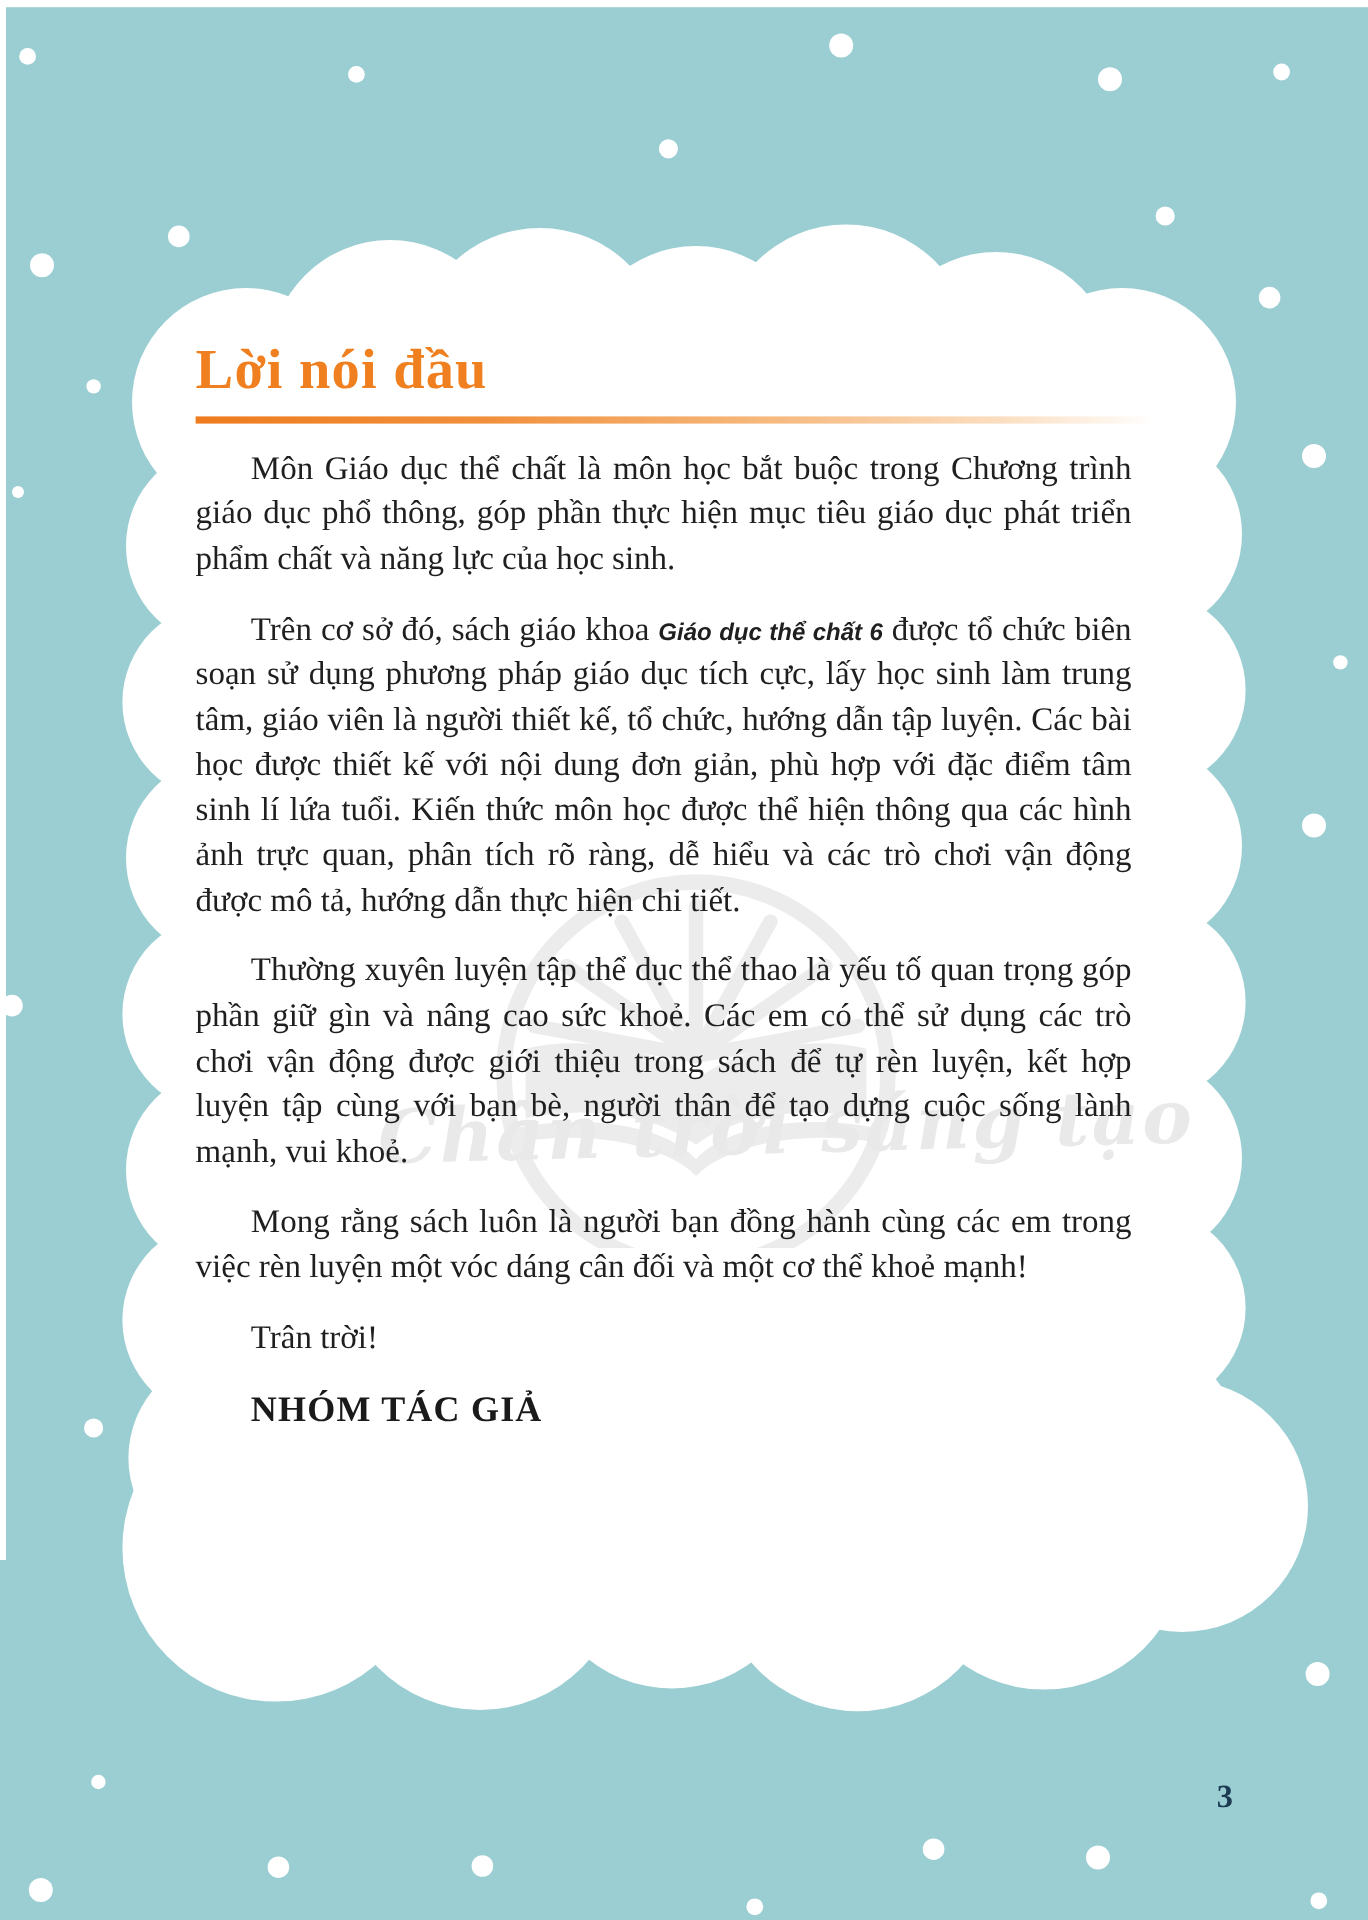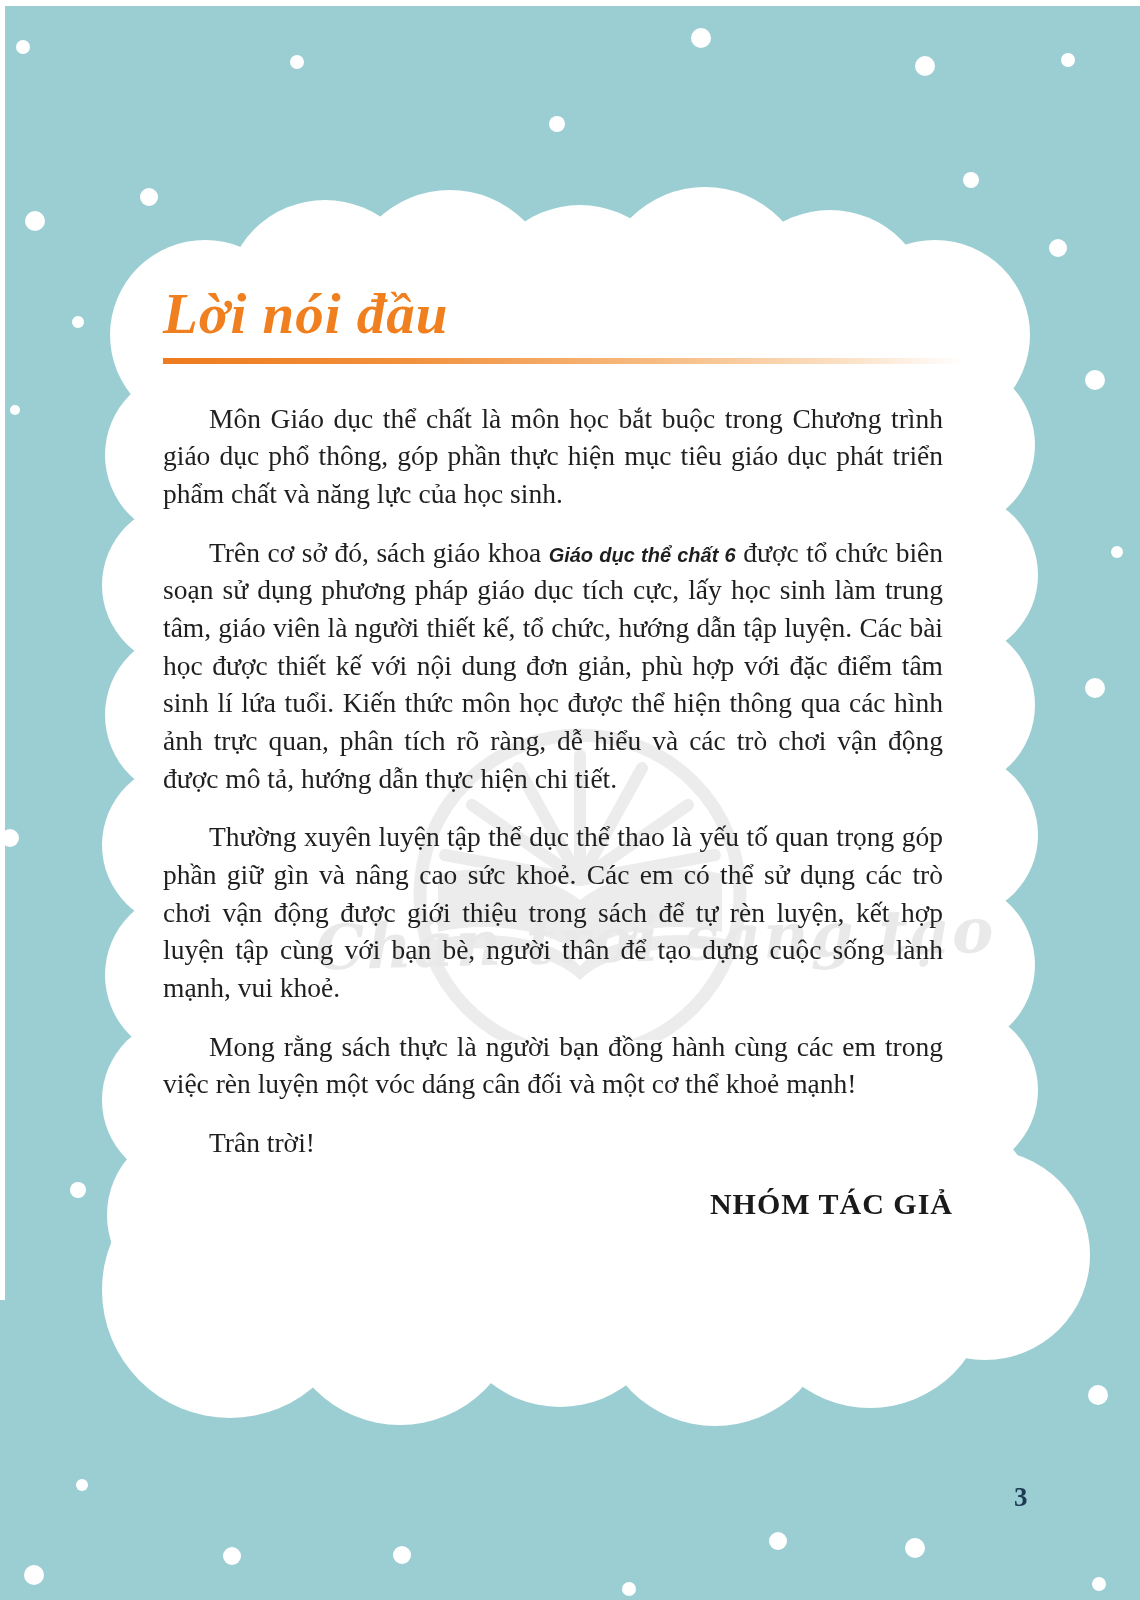--- a/index.html
+++ b/index.html
@@ -46,33 +46,33 @@
     z-index: 1; pointer-events: none;
     white-space: nowrap;
   }
   .content {
     position: absolute; left: 163px; top: 283px;
     width: 795px; z-index: 2;
   }
   .heading {
     margin: 0;
     font-family: "Liberation Serif", serif;
-    font-style: italic; font-weight: bold;
-    font-size: 57px; line-height: 1.1;
+    font-weight: bold;
+    font-size: 47px; line-height: 1.1;
     color: #f0801f;
     letter-spacing: 1px;
   }
   .heading-rule {
     margin-top: 12px;
     width: 800px; height: 6px;
     background: linear-gradient(to right, #ee7b1e 0%, #f29a4d 35%, #f8c астрон 0%, #f8c astral 0%);
     background: linear-gradient(to right, #ee7b1e 0%, #f1903c 30%, #f6b97e 60%, #fbe0c4 85%, rgba(255,255,255,0) 100%);
   }
   .body-text {
-    margin-top: 36px;
+    margin-top: 18px;
     width: 780px;
     font-size: 27.5px;
     line-height: 1.37;
     color: #1f1f1f;
     text-align: justify;
   }
   .body-text p {
     margin: 0 0 21px 0;
     text-indent: 46px;
   }
@@ -83,21 +83,21 @@
   }
   .closing {
     margin: 0 0 24px 0;
     text-indent: 46px;
     font-size: 27.5px;
     color: #1f1f1f;
   }
   .signature {
     margin: 14px 0 0 0;
     width: 790px;
-    text-align: right;
+    text-align: left;
     font-weight: bold;
     font-size: 30px;
     letter-spacing: 1px;
     color: #1a1a1a;
   }
   .page-number {
     position: absolute; left: 1014px; top: 1482px;
     font-weight: bold; font-size: 27px;
     color: #1c3b52; z-index: 2;
   }
@@ -192,21 +192,21 @@
   <div class="watermark-text">Chân trời sáng tạo</div>
 
   <div class="content">
     <h1 class="heading">Lời nói đầu</h1>
     <div class="heading-rule"></div>
 
     <div class="body-text">
       <p>Môn Giáo dục thể chất là môn học bắt buộc trong Chương trình giáo dục phổ thông, góp phần thực hiện mục tiêu giáo dục phát triển phẩm chất và năng lực của học sinh.</p>
       <p><span>Trên cơ sở đó, sách giáo khoa </span><span class="book-title">Giáo dục thể chất 6</span><span> được tổ chức biên soạn sử dụng phương pháp giáo dục tích cực, lấy học sinh làm trung tâm, giáo viên là người thiết kế, tổ chức, hướng dẫn tập luyện. Các bài học được thiết kế với nội dung đơn giản, phù hợp với đặc điểm tâm sinh lí lứa tuổi. Kiến thức môn học được thể hiện thông qua các hình ảnh trực quan, phân tích rõ ràng, dễ hiểu và các trò chơi vận động được mô tả, hướng dẫn thực hiện chi tiết.</span></p>
       <p>Thường xuyên luyện tập thể dục thể thao là yếu tố quan trọng góp phần giữ gìn và nâng cao sức khoẻ. Các em có thể sử dụng các trò chơi vận động được giới thiệu trong sách để tự rèn luyện, kết hợp luyện tập cùng với bạn bè, người thân để tạo dựng cuộc sống lành mạnh, vui khoẻ.</p>
-      <p>Mong rằng sách thực là người bạn đồng hành cùng các em trong việc rèn luyện một vóc dáng cân đối và một cơ thể khoẻ mạnh!</p>
+      <p>Mong rằng sách luôn là người bạn đồng hành cùng các em trong việc rèn luyện một vóc dáng cân đối và một cơ thể khoẻ mạnh!</p>
       <p class="closing">Trân trời!</p>
       <p class="signature">NHÓM TÁC GIẢ</p>
     </div>
   </div>
 
   <div class="page-number">3</div>
 
 </div>
 
 </body></html>

